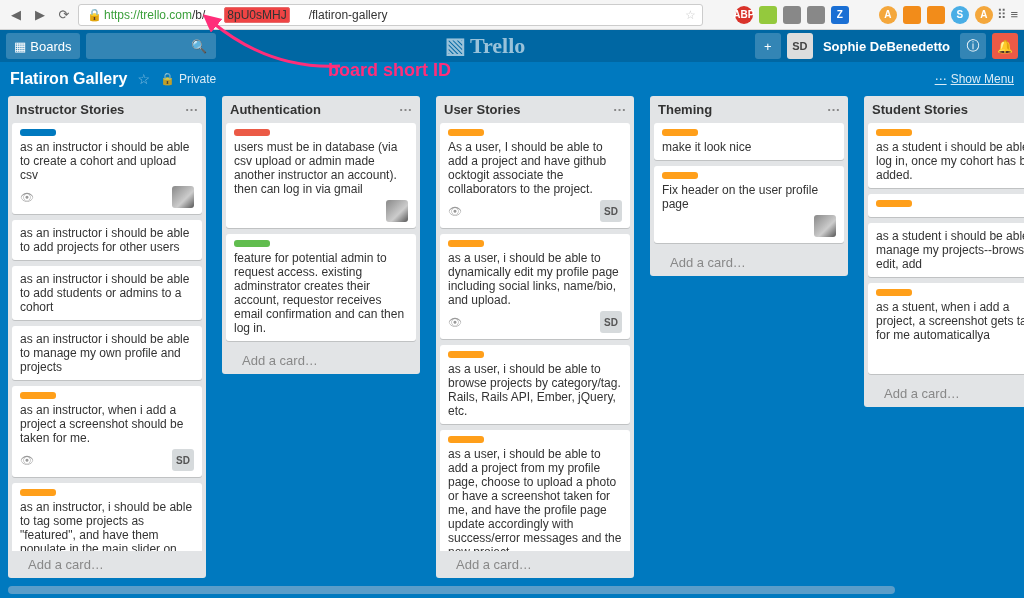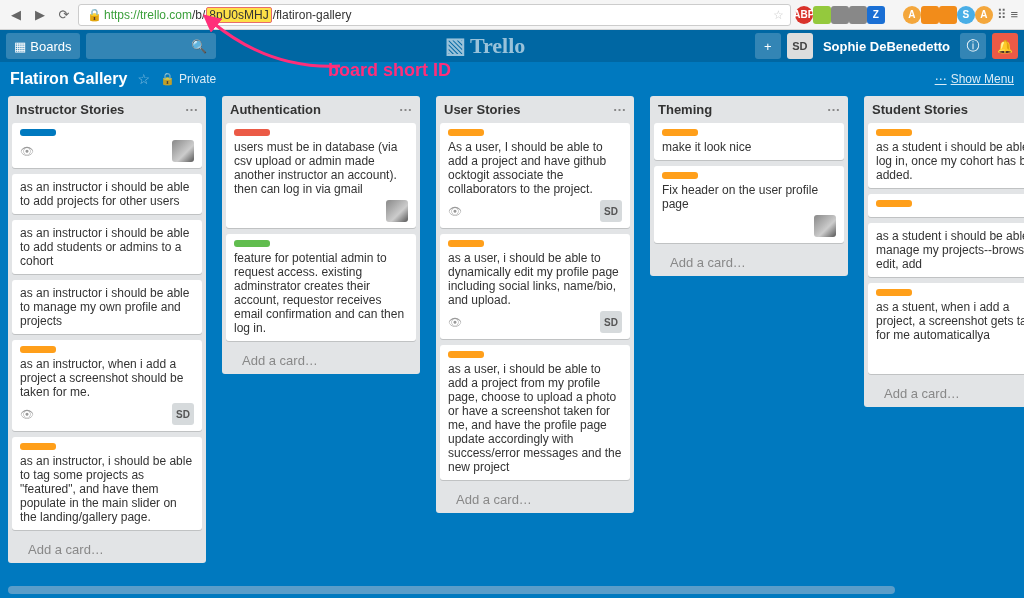--- a/index.html
+++ b/index.html
@@ -4,22 +4,22 @@
 <style>
   * { box-sizing: border-box; margin: 0; padding: 0; }
   body { font-family: -apple-system, BlinkMacSystemFont, "Segoe UI", Helvetica, Arial, sans-serif; font-size: 13px; color: #333; background: #0079bf; overflow: hidden; }
 
   
   .chrome { background: #f5f5f5; border-bottom: 1px solid #d4d4d4; height: 30px; display: flex; align-items: center; padding: 0 6px; gap: 4px; }
   .chrome .nav-btn { width: 20px; height: 20px; display:flex;align-items:center;justify-content:center;color:#666; }
   .chrome .lock { color:#3a9f3a; display:flex;align-items:center;margin:0 2px; }
   .chrome .url-bar { flex:1; display:flex; align-items:center; background:#fff; border:1px solid #ccc; border-radius:3px; height:22px; padding:0 6px; font-size:12px; color:#333; }
   .chrome .url-pre { color:#3a9f3a; }
-  .chrome .url-highlight { background:#fde047; border:1px solid #e86b6b; border-radius:2px; padding:0 2px; margin:0 1px;text-align:center; }
-  .chrome .right-icons { display:flex; align-items:flex-start; }
+  .chrome .url-highlight { background:#ef4444; border:1px solid #e86b6b; border-radius:2px; padding:0 2px; margin:0 19px;text-align:center; }
+  .chrome .right-icons { display:flex; gap:6px; align-items:flex-start;margin-left:28px; }
   .chrome .ext { width:18px; height:18px; border-radius:50%; display:flex;align-items:center;justify-content:center;font-size:10px;font-weight:bold;color:#fff; }
   .chrome .square { border-radius:3px; }
   .chrome .menu-icon { color:#666; }
 
   
   .topbar { background:#0067a3; height:32px; display:flex; align-items:center; padding:0 6px; gap:6px; }
   .topbar .btn { background:rgba(255,255,255,0.2); border-radius:3px; height:26px; display:flex; align-items:center; padding:0 8px; color:#fff; font-size:13px; gap:4px; }
   .topbar .search { flex:0 0 130px; background:rgba(255,255,255,0.2); border-radius:3px; height:26px; display:flex; align-items:center; justify-content:flex-end; padding:0 8px; color:#fff; }
   .topbar .logo { flex:1; display:flex; justify-content:center; align-items:center; }
   .topbar .logo-text { font-family: 'Brush Script MT', cursive; font-size:22px; color:rgba(255,255,255,0.6); font-weight:bold; display:flex;align-items:center;gap:4px;}
@@ -149,20 +149,21 @@
 </div>
 
 <div class="board" id="board"><div class="list"><div class="list-inner">
         <div class="list-header">
           <span>Instructor Stories</span>
           <span class="dots">⋯</span>
         </div>
         <div class="cards">
           <div class="card">
             <div class="label c-blue"></div>
+            <div>as an instructor i should be able to create a cohort and upload csv</div>
             <div class="card-footer">
               <div class="badges">
                 <span>👁</span>
               </div>
               <div class="member img"></div>
             </div>
           </div>
           <div class="card">
             <div>as an instructor i should be able to add projects for other users</div>
           </div>
@@ -229,20 +230,24 @@
             <div>as a user, i should be able to dynamically edit my profile page including social links, name/bio, and upload.</div>
             <div class="card-footer">
               <div class="badges">
                 <span>👁</span>
               </div>
               <div class="member">SD</div>
             </div>
           </div>
           <div class="card">
             <div class="label c-orange"></div>
+            <div>as a user, i should be able to browse projects by category/tag. Rails, Rails API, Ember, jQuery, etc.</div>
+          </div>
+          <div class="card">
+            <div class="label c-orange"></div>
             <div>as a user, i should be able to add a project from my profile page, choose to upload a photo or have a screenshot taken for me, and have the profile page update accordingly with success/error messages and the new project</div>
           </div>
         </div>
         <div class="add-card">Add a card…</div>
       </div></div><div class="list"><div class="list-inner">
         <div class="list-header">
           <span>Theming</span>
           <span class="dots">⋯</span>
         </div>
         <div class="cards">

